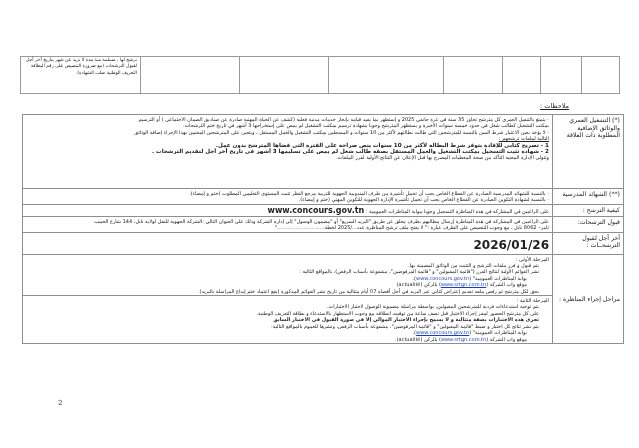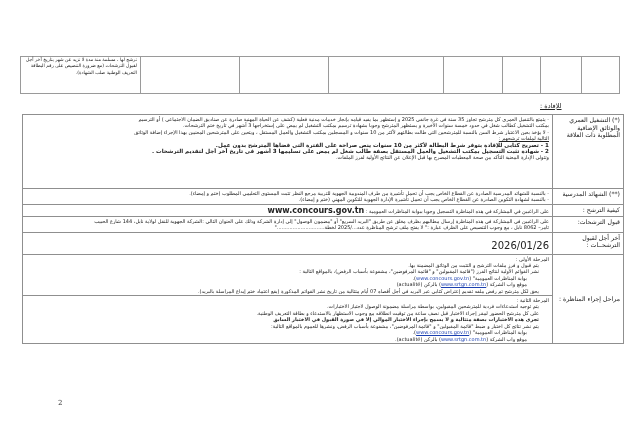--- a/index.html
+++ b/index.html
@@ -15,21 +15,21 @@
   .lbl { font-size:6.2px; line-height:7.6px; color:#222; }
   .bold { font-weight:bold; }
   .u { text-decoration:underline; }
   .link { color:#1a3fb0; text-decoration:underline; }
   #notes-heading { left:540px; top:102px; font-size:6.5px; text-decoration:underline; direction:rtl; }
   #main-table { position:absolute; left:22px; top:114px; width:602px; border-collapse:collapse; }
   #main-table td { border:1px solid #8f8f8f; padding:1px 3px; vertical-align:top; }
   #main-table td.label { width:64px; }
   .line { display:block; white-space:nowrap; overflow:hidden; }
   .url-big { font-size:8px; font-weight:bold; line-height:9px; }
-  .date { font-size:10px; font-weight:normal; }
+  .date { font-size:12px; font-weight:bold; }
   ul.b { margin:0; padding:0 10px 0 0; list-style:none; }
   ul.b li { position:relative; }
   ul.b li::before { content:"-"; position:absolute; right:-7px; }
   ul.d { margin:0; padding:0 22px 0 0; list-style:none; }
   ul.d li { position:relative; }
   ul.d li::before { content:"▪"; position:absolute; right:-8px; font-size:4px; }
   #page-number { left:58px; top:399px; font-family:"DejaVu Serif", serif; font-size:7px; color:#333; }
 </style>
 </head>
 <body>
@@ -42,21 +42,21 @@
     <td style="width:83px"></td>
     <td style="width:109px"></td>
     <td style="width:53px"></td>
     <td style="width:31px"></td>
     <td style="width:35px"></td>
     <td style="width:31px"></td>
   </tr>
 </tbody>
   </table>
 
-<div id="notes-heading" class="abs">للإفادة :</div>
+<div id="notes-heading" class="abs">ملاحظات :</div>
 
 <table id="main-table" class="rtl" dir="rtl">
 
   <tbody>
       <tr style="height:74px">
     <td class="label lbl">
       <span>(*) التشغيل العمري والوثائق الإضافية المطلوبة ذات العلاقة</span>
     </td>
     <td class="small">
       <span class="line">- يتمتع بالتنفيل العمري كل مترشح تجاوز 35 سنة في غرة جانفي 2025 و إستظهر بما يفيد قيامه بإنجاز خدمات مدنية فعلية (كشف عن الحياة المهنية صادرة عن صناديق الضمان الاجتماعي ) أو الترسيم</span>

